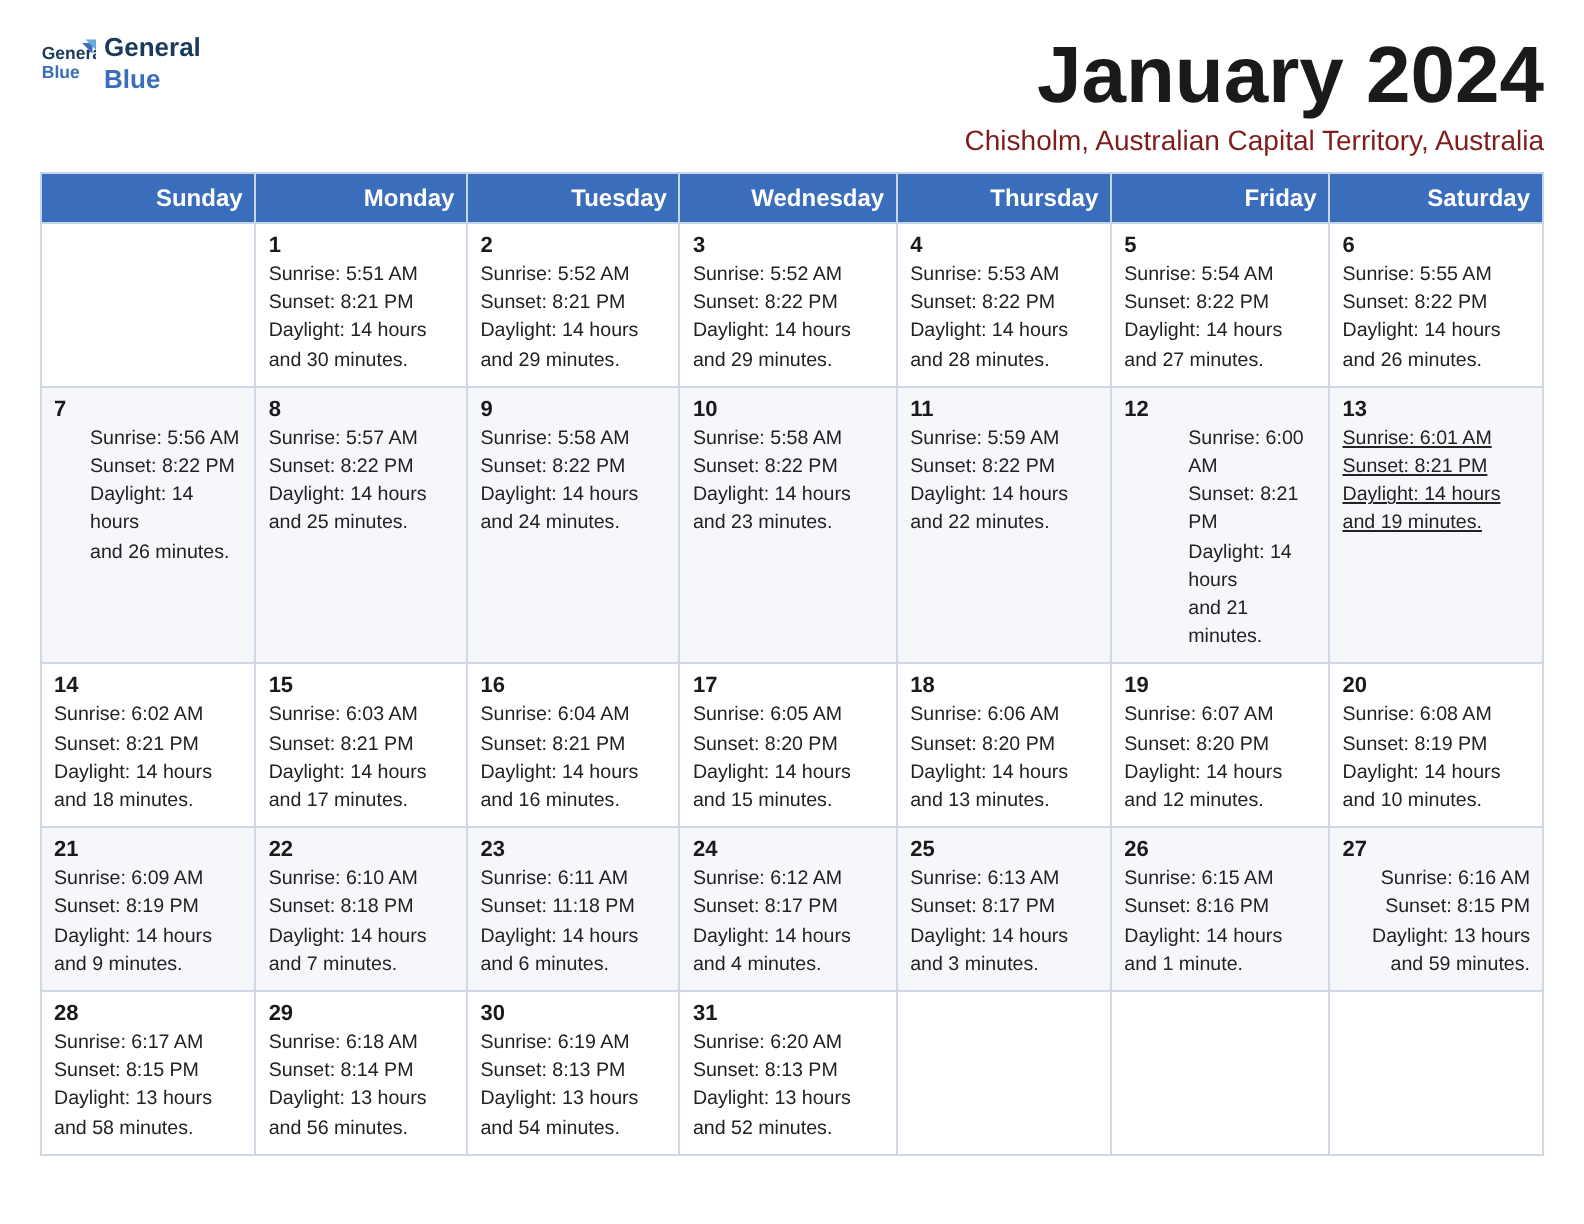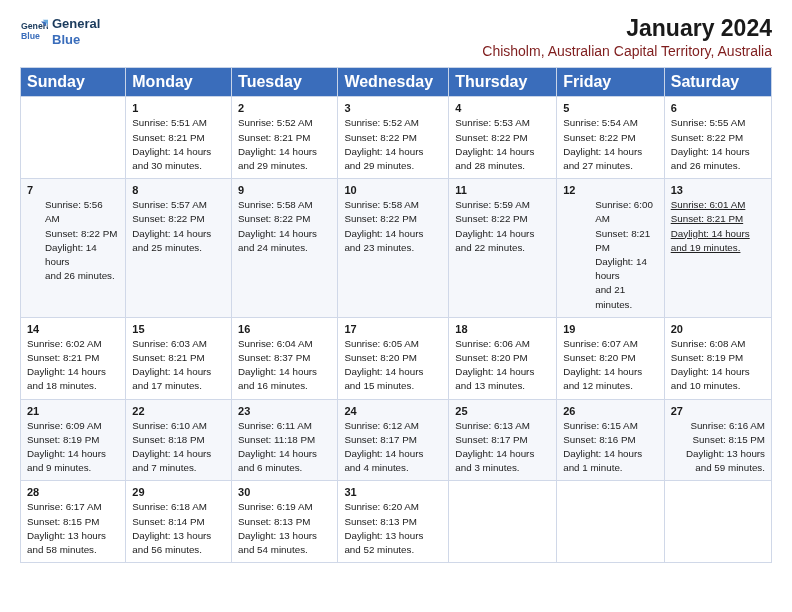--- a/index.html
+++ b/index.html
@@ -32,44 +32,44 @@
       line-height: 1.2;
     }
     .logo-icon {
       width: 28px;
       height: 28px;
     }
     .title-block {
       text-align: right;
     }
     .main-title {
-      font-size: 23px;
+      font-size: 40px;
       font-weight: bold;
       color: #1a1a1a;
       line-height: 1.1;
     }
     .subtitle {
       font-size: 14px;
       color: #7f1d1d;
       margin-top: 2px;
     }
     .calendar {
       width: 100%;
       border-collapse: collapse;
       margin-top: 8px;
       font-size: 10.5px;
     }
     .calendar thead tr th {
       background: #3a6dbb;
       color: #fff;
       font-weight: bold;
-      text-align: left;
+      text-align: right;
       padding: 5px 6px;
       border: 1px solid #c8d4e8;
-      font-size: 16px;
+      font-size: 12px;
     }
     .calendar tbody tr td {
       vertical-align: top;
       padding: 5px 6px;
       border: 1px solid #d0d8e8;
       min-height: 80px;
       width: 113px;
       background: #fff;
     }
     .calendar tbody tr:nth-child(even) td {
@@ -235,21 +235,21 @@
           <td>
             <span class="day-num">15</span>
             <div class="day-detail" style="white-space: pre-line;">Sunrise: 6:03 AM
 Sunset: 8:21 PM
 Daylight: 14 hours
 and 17 minutes.</div>
           </td>
           <td>
             <span class="day-num">16</span>
             <div class="day-detail" style="white-space: pre-line;">Sunrise: 6:04 AM
-Sunset: 8:37 PM
+Sunset: 8:21 PM
 Daylight: 14 hours
 and 16 minutes.</div>
           </td>
           <td>
             <span class="day-num">17</span>
             <div class="day-detail" style="white-space: pre-line;">Sunrise: 6:05 AM
 Sunset: 8:20 PM
 Daylight: 14 hours
 and 15 minutes.</div>
           </td>

